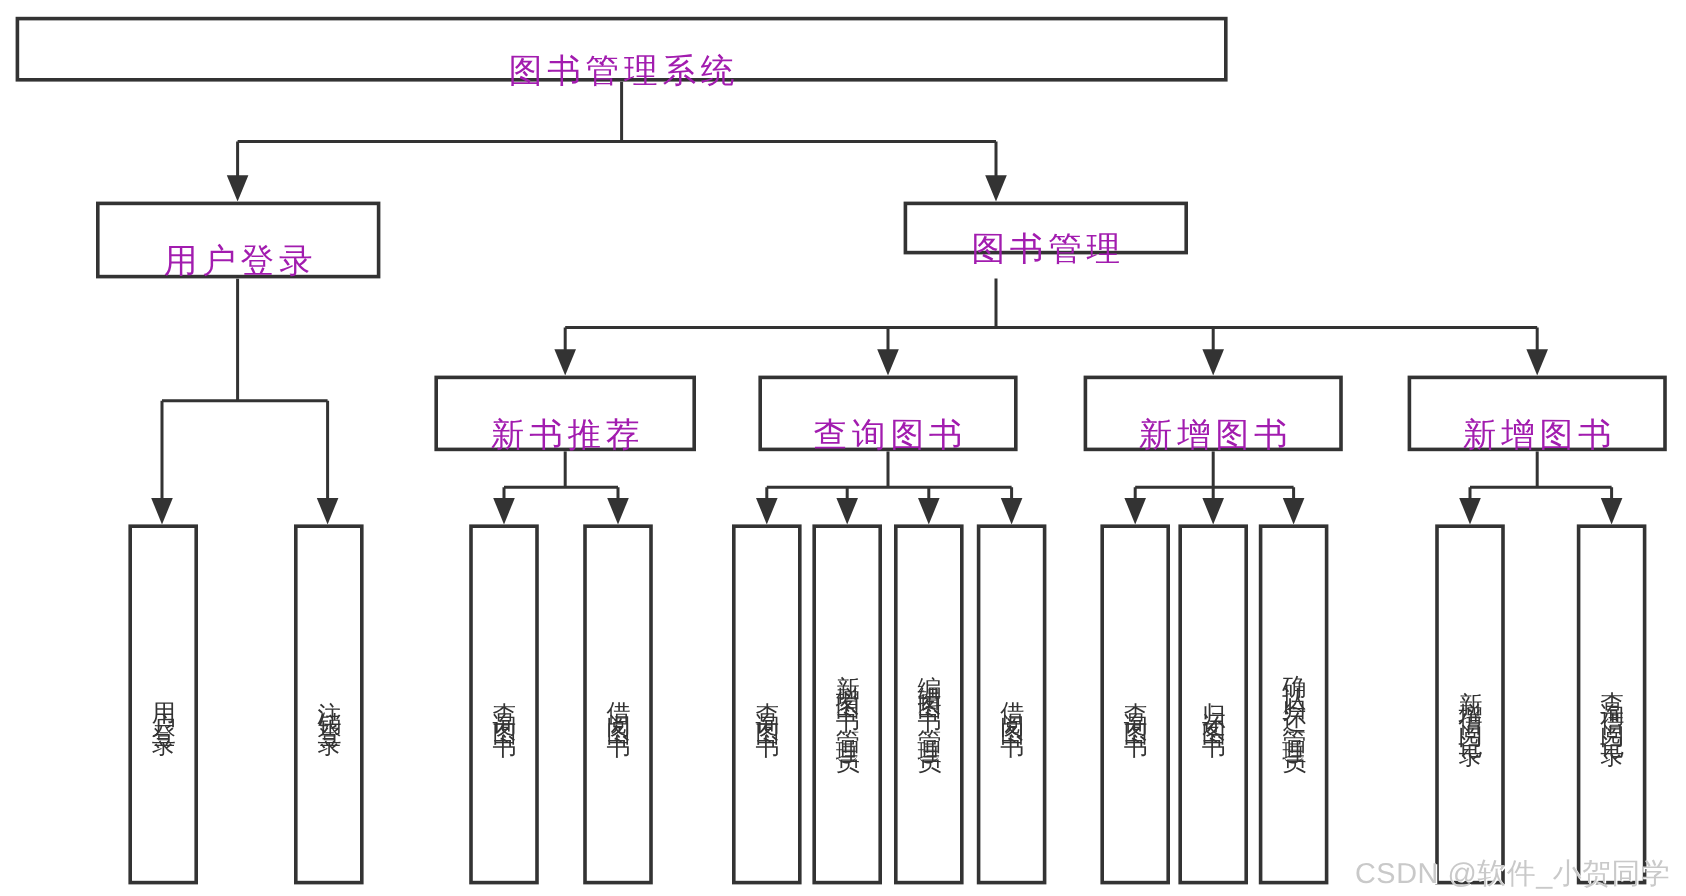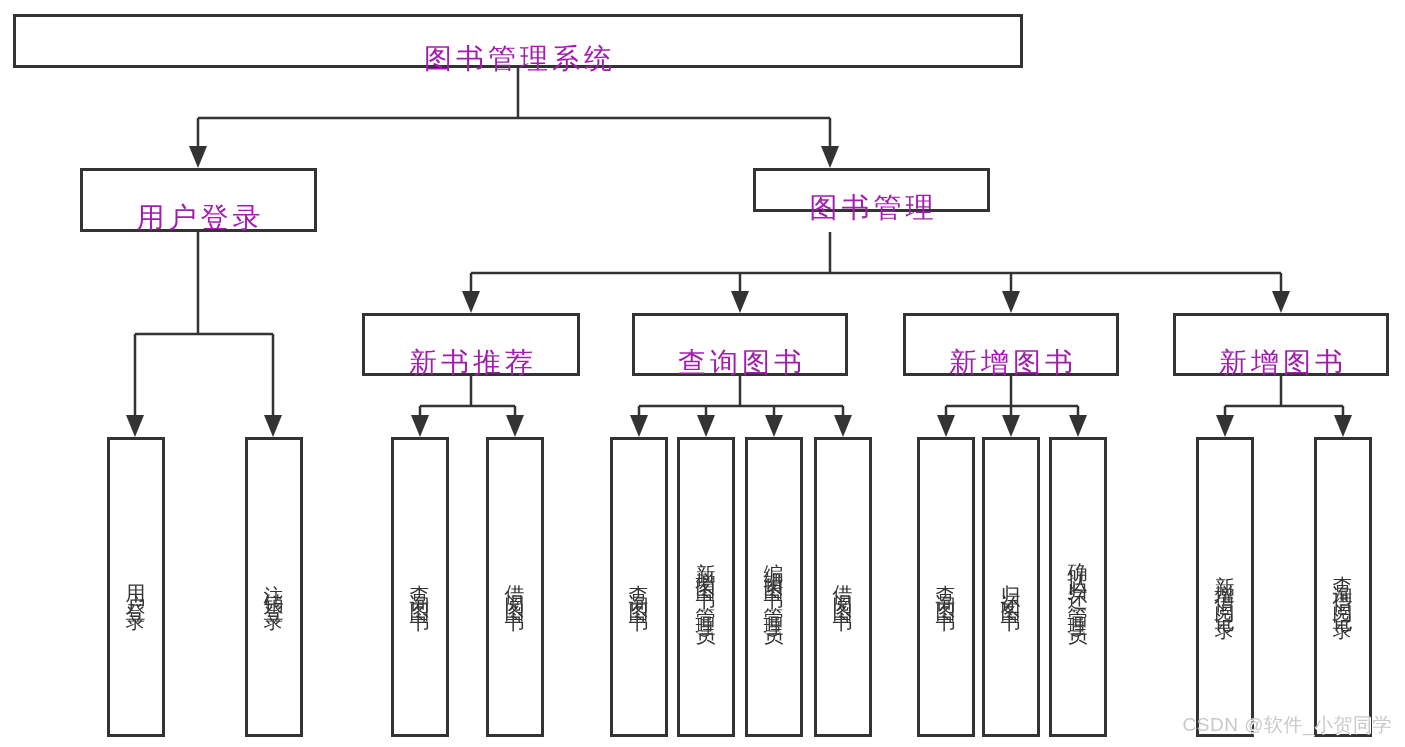--- a/index.html
+++ b/index.html
@@ -57,21 +57,21 @@
   .lf3  { left: 391px; }  .lf4  { left: 486px; }
   .lf5  { left: 610px; }  .lf6  { left: 677px; }
   .lf7  { left: 745px; }  .lf8  { left: 814px; }
   .lf9  { left: 917px; }  .lf10 { left: 982px; }
   .lf11 { left: 1049px; } .lf12 { left: 1196px; }
   .lf13 { left: 1314px; }
   .watermark {
     position: absolute;
     right: 13px;
     top: 712px;
-    font-size: 19px;
+    font-size: 24px;
     letter-spacing: 0.5px;
     color: #c9c9c9;
     text-shadow: 1px 1px 0 #ffffff;
     z-index: 5;
     white-space: nowrap;
   }
 </style>
 </head>
 <body>
 

